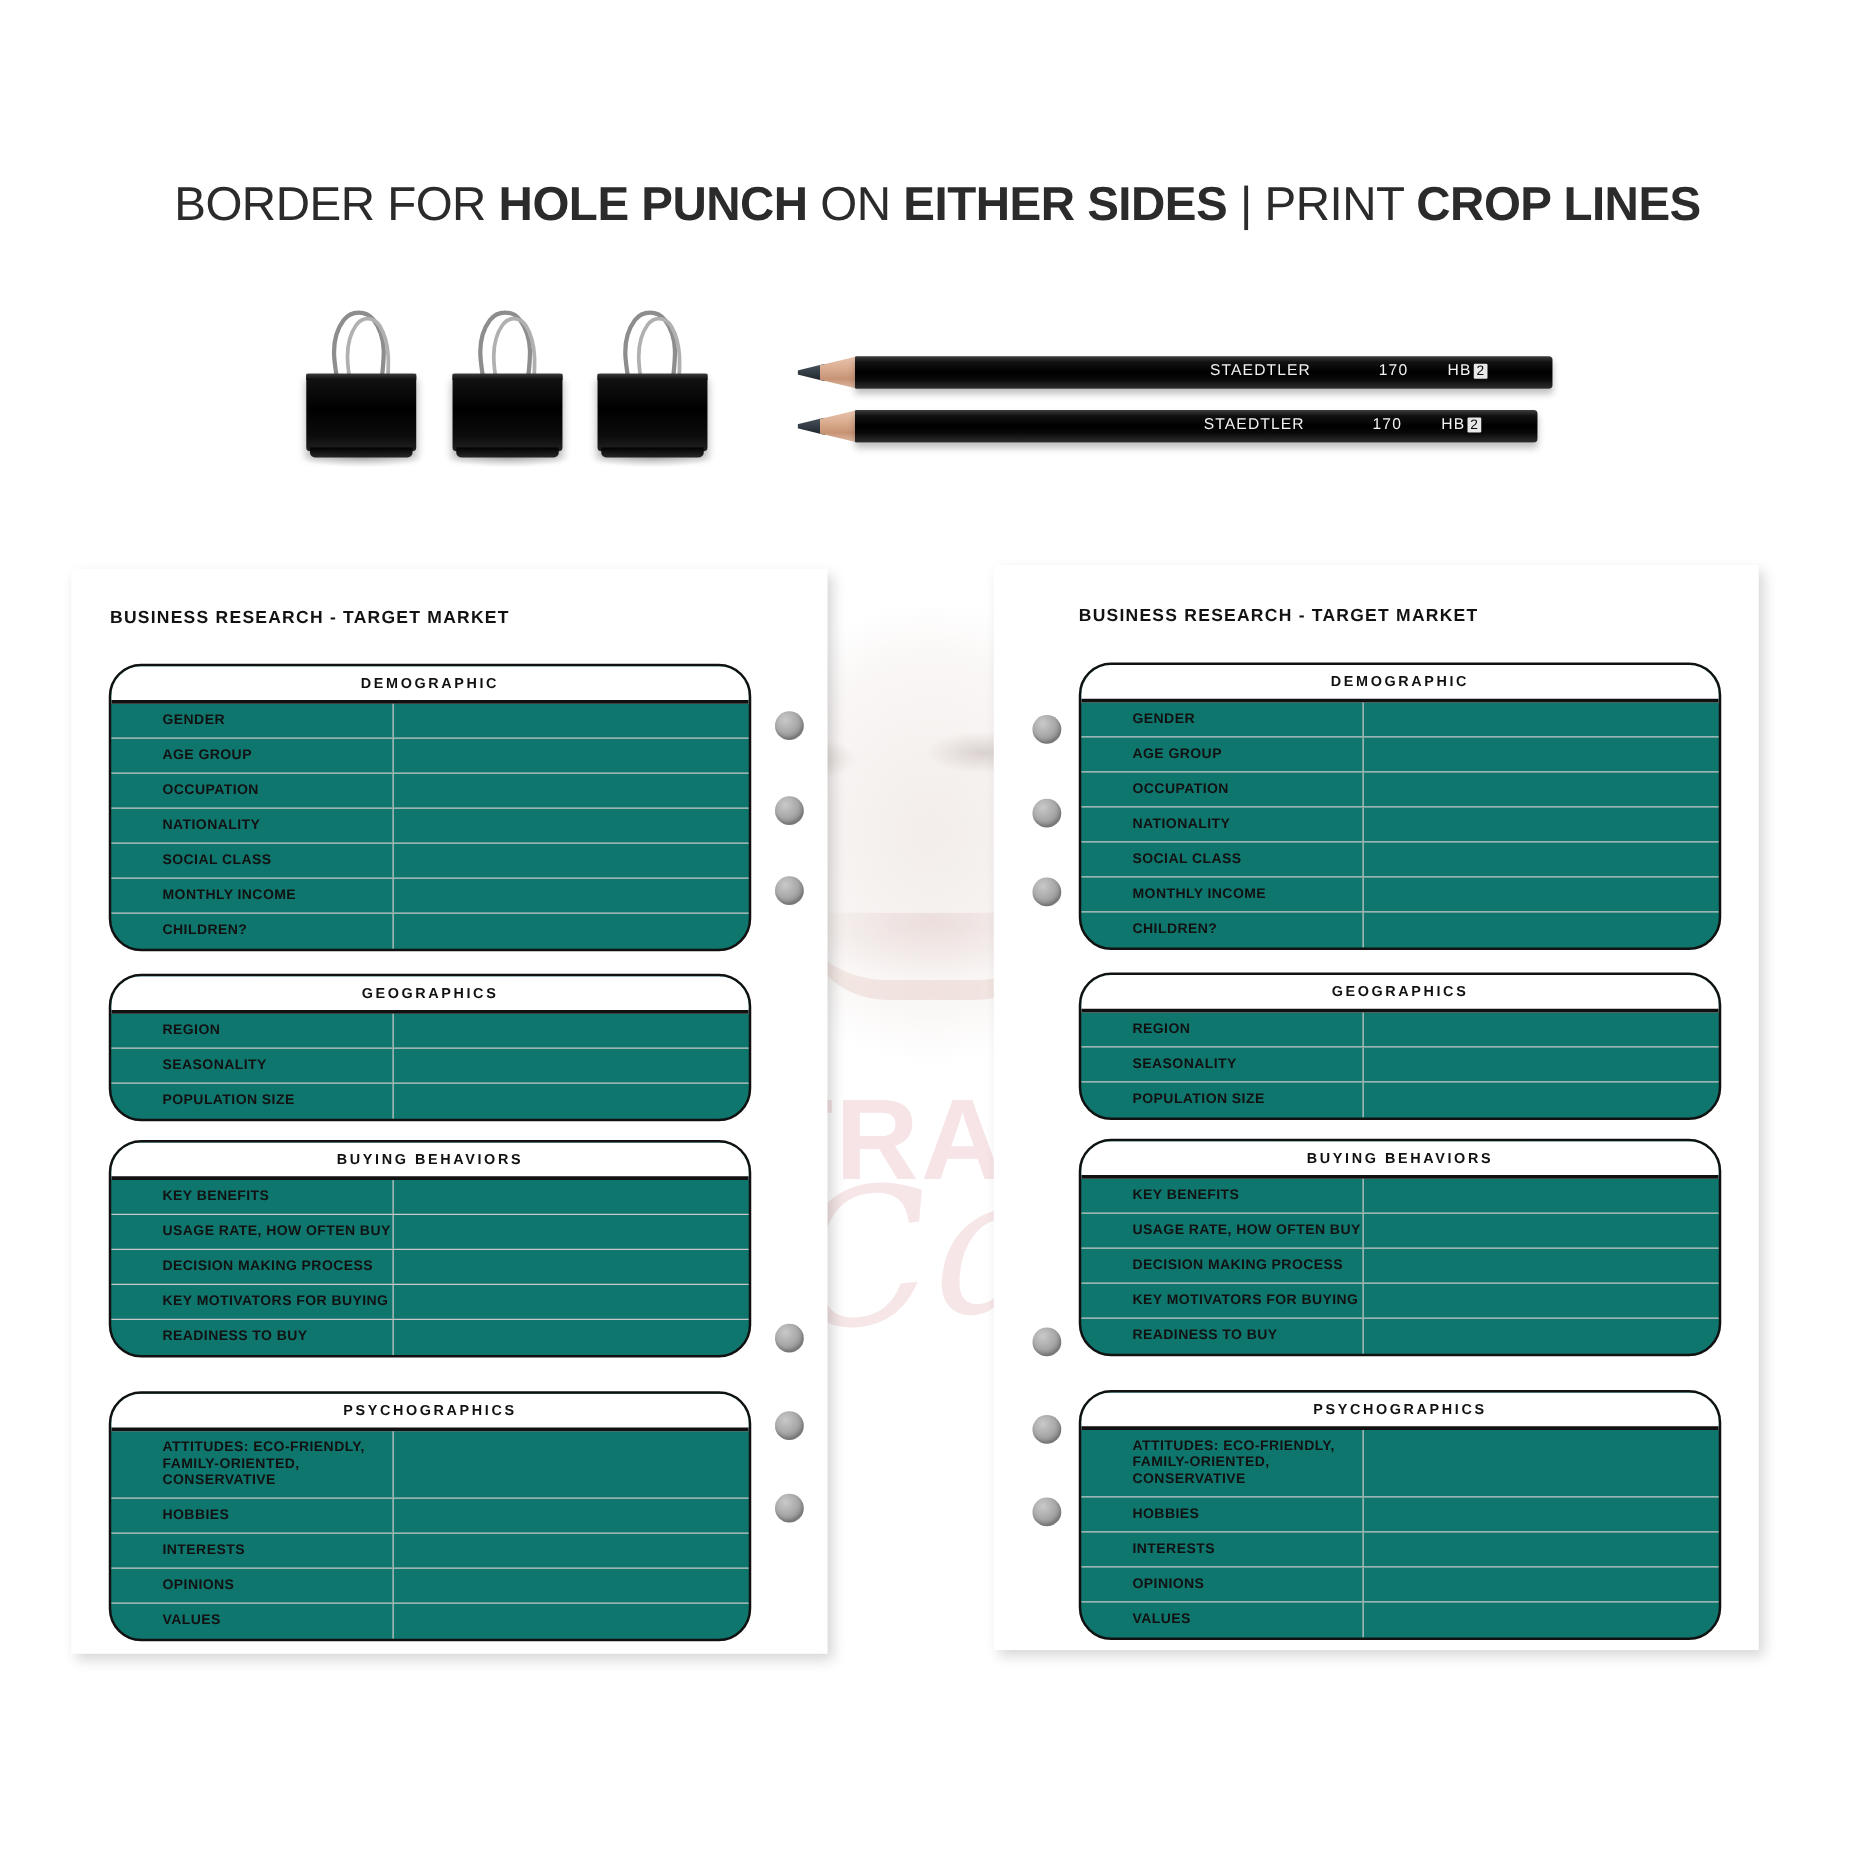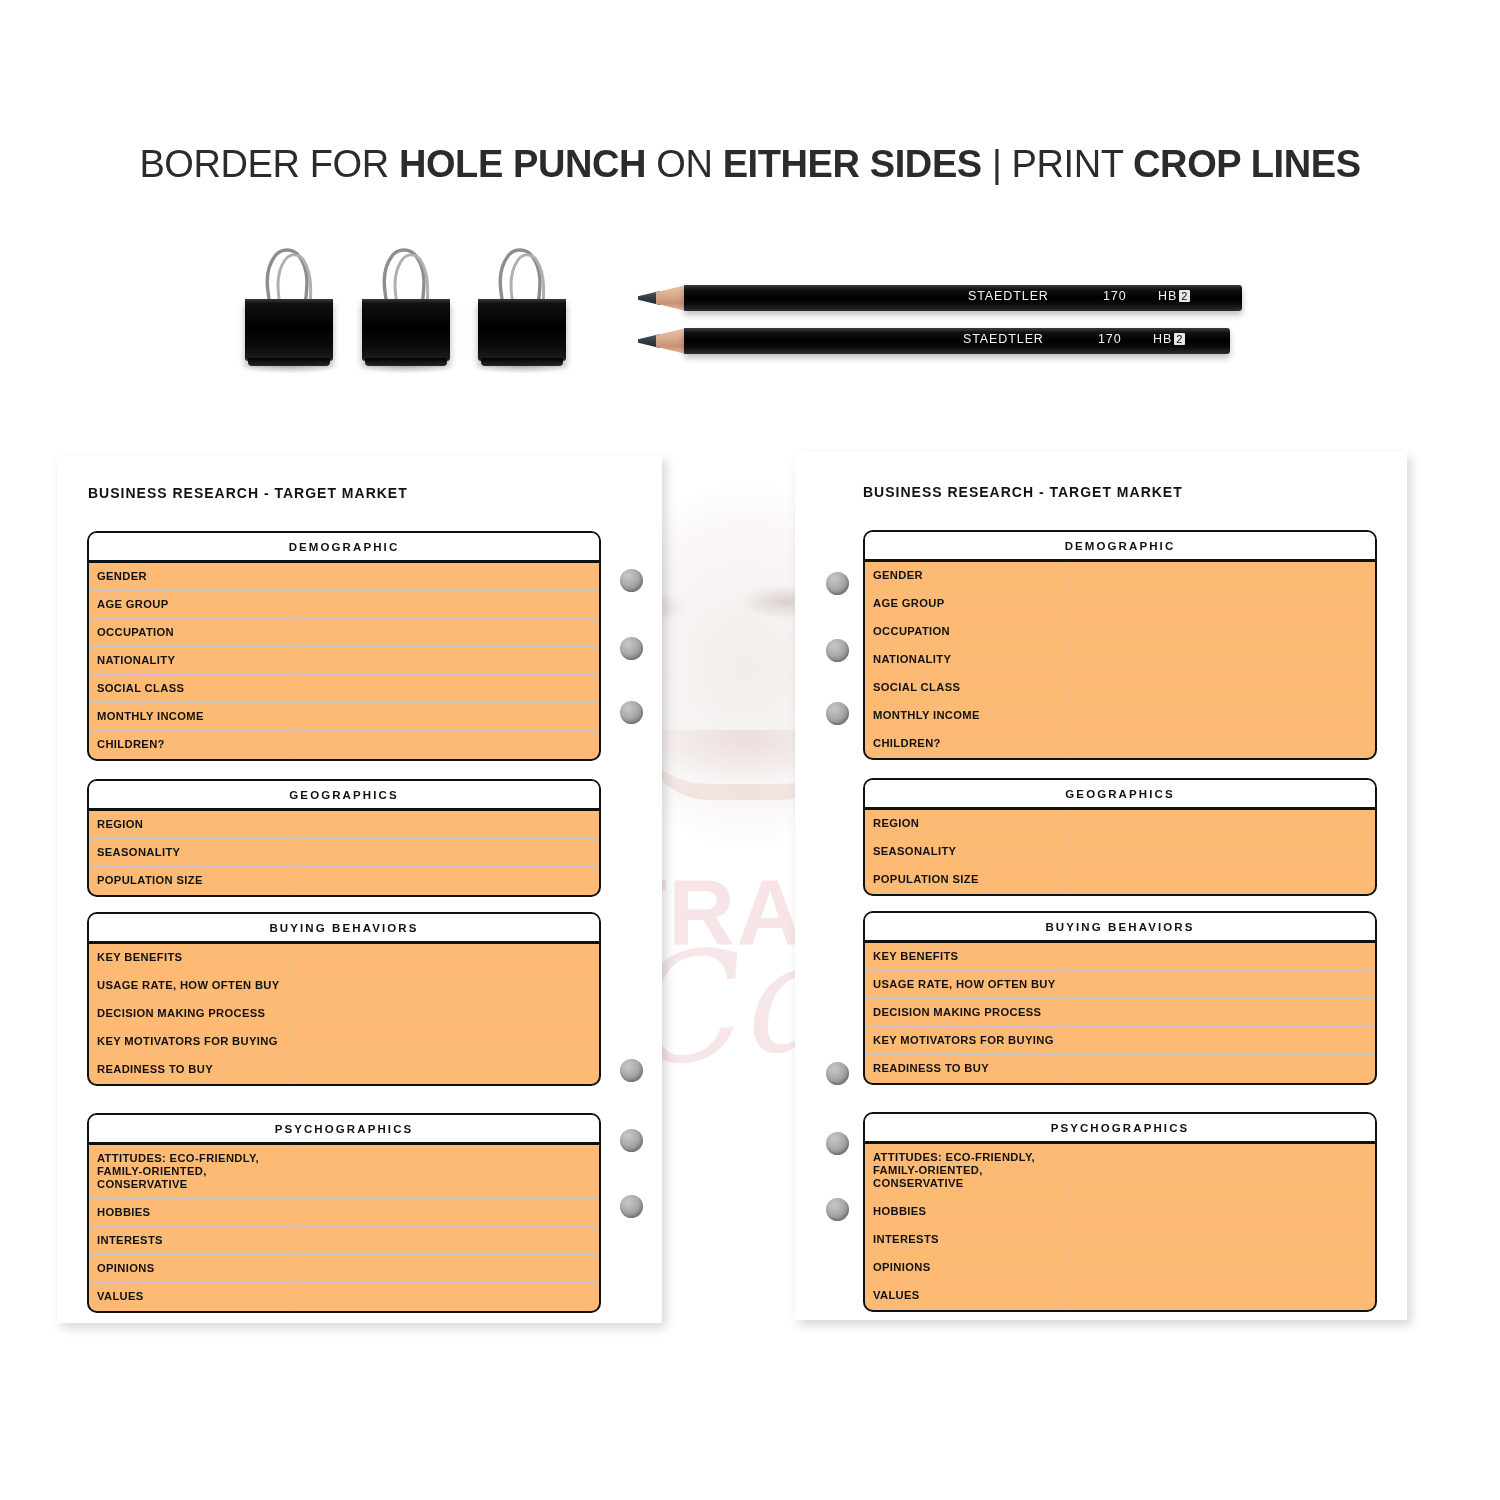--- a/index.html
+++ b/index.html
@@ -136,38 +136,39 @@
   .sheet-title {
     position: absolute; font-size: 14px; font-weight: 700;
     letter-spacing: 1.0px; color: #121212; white-space: nowrap;
     font-family: "Liberation Sans", sans-serif;
   }
 
   
   .tbl {
     position: absolute;
     border: 2.5px solid #111;
-    border-radius: 10px;
+    border-radius: 26px;
     overflow: hidden;
-    background: #fdba74;
+    background: #0f766e;
   }
   .tbl-head {
     text-align: center;
     font-size: 11.5px;
     font-weight: 700;
     letter-spacing: 2.1px;
     color: #111;
     padding: 8px 0 7px 0;
     border-bottom: 3px solid #111;
     background: #fff;
   }
   .row {
     display: flex;
     border-bottom: 1px solid #c8c8c8;
     min-height: 28px;
+    padding-left: 33px;
   }
   .row:last-child { border-bottom: none; }
   .row .lbl {
     width: 40.5%;
     border-right: 1px solid #c8c8c8;
     font-size: 11.2px;
     font-weight: 700;
     letter-spacing: 0.35px;
     color: #111;
     padding: 7px 0 6px 8px;

